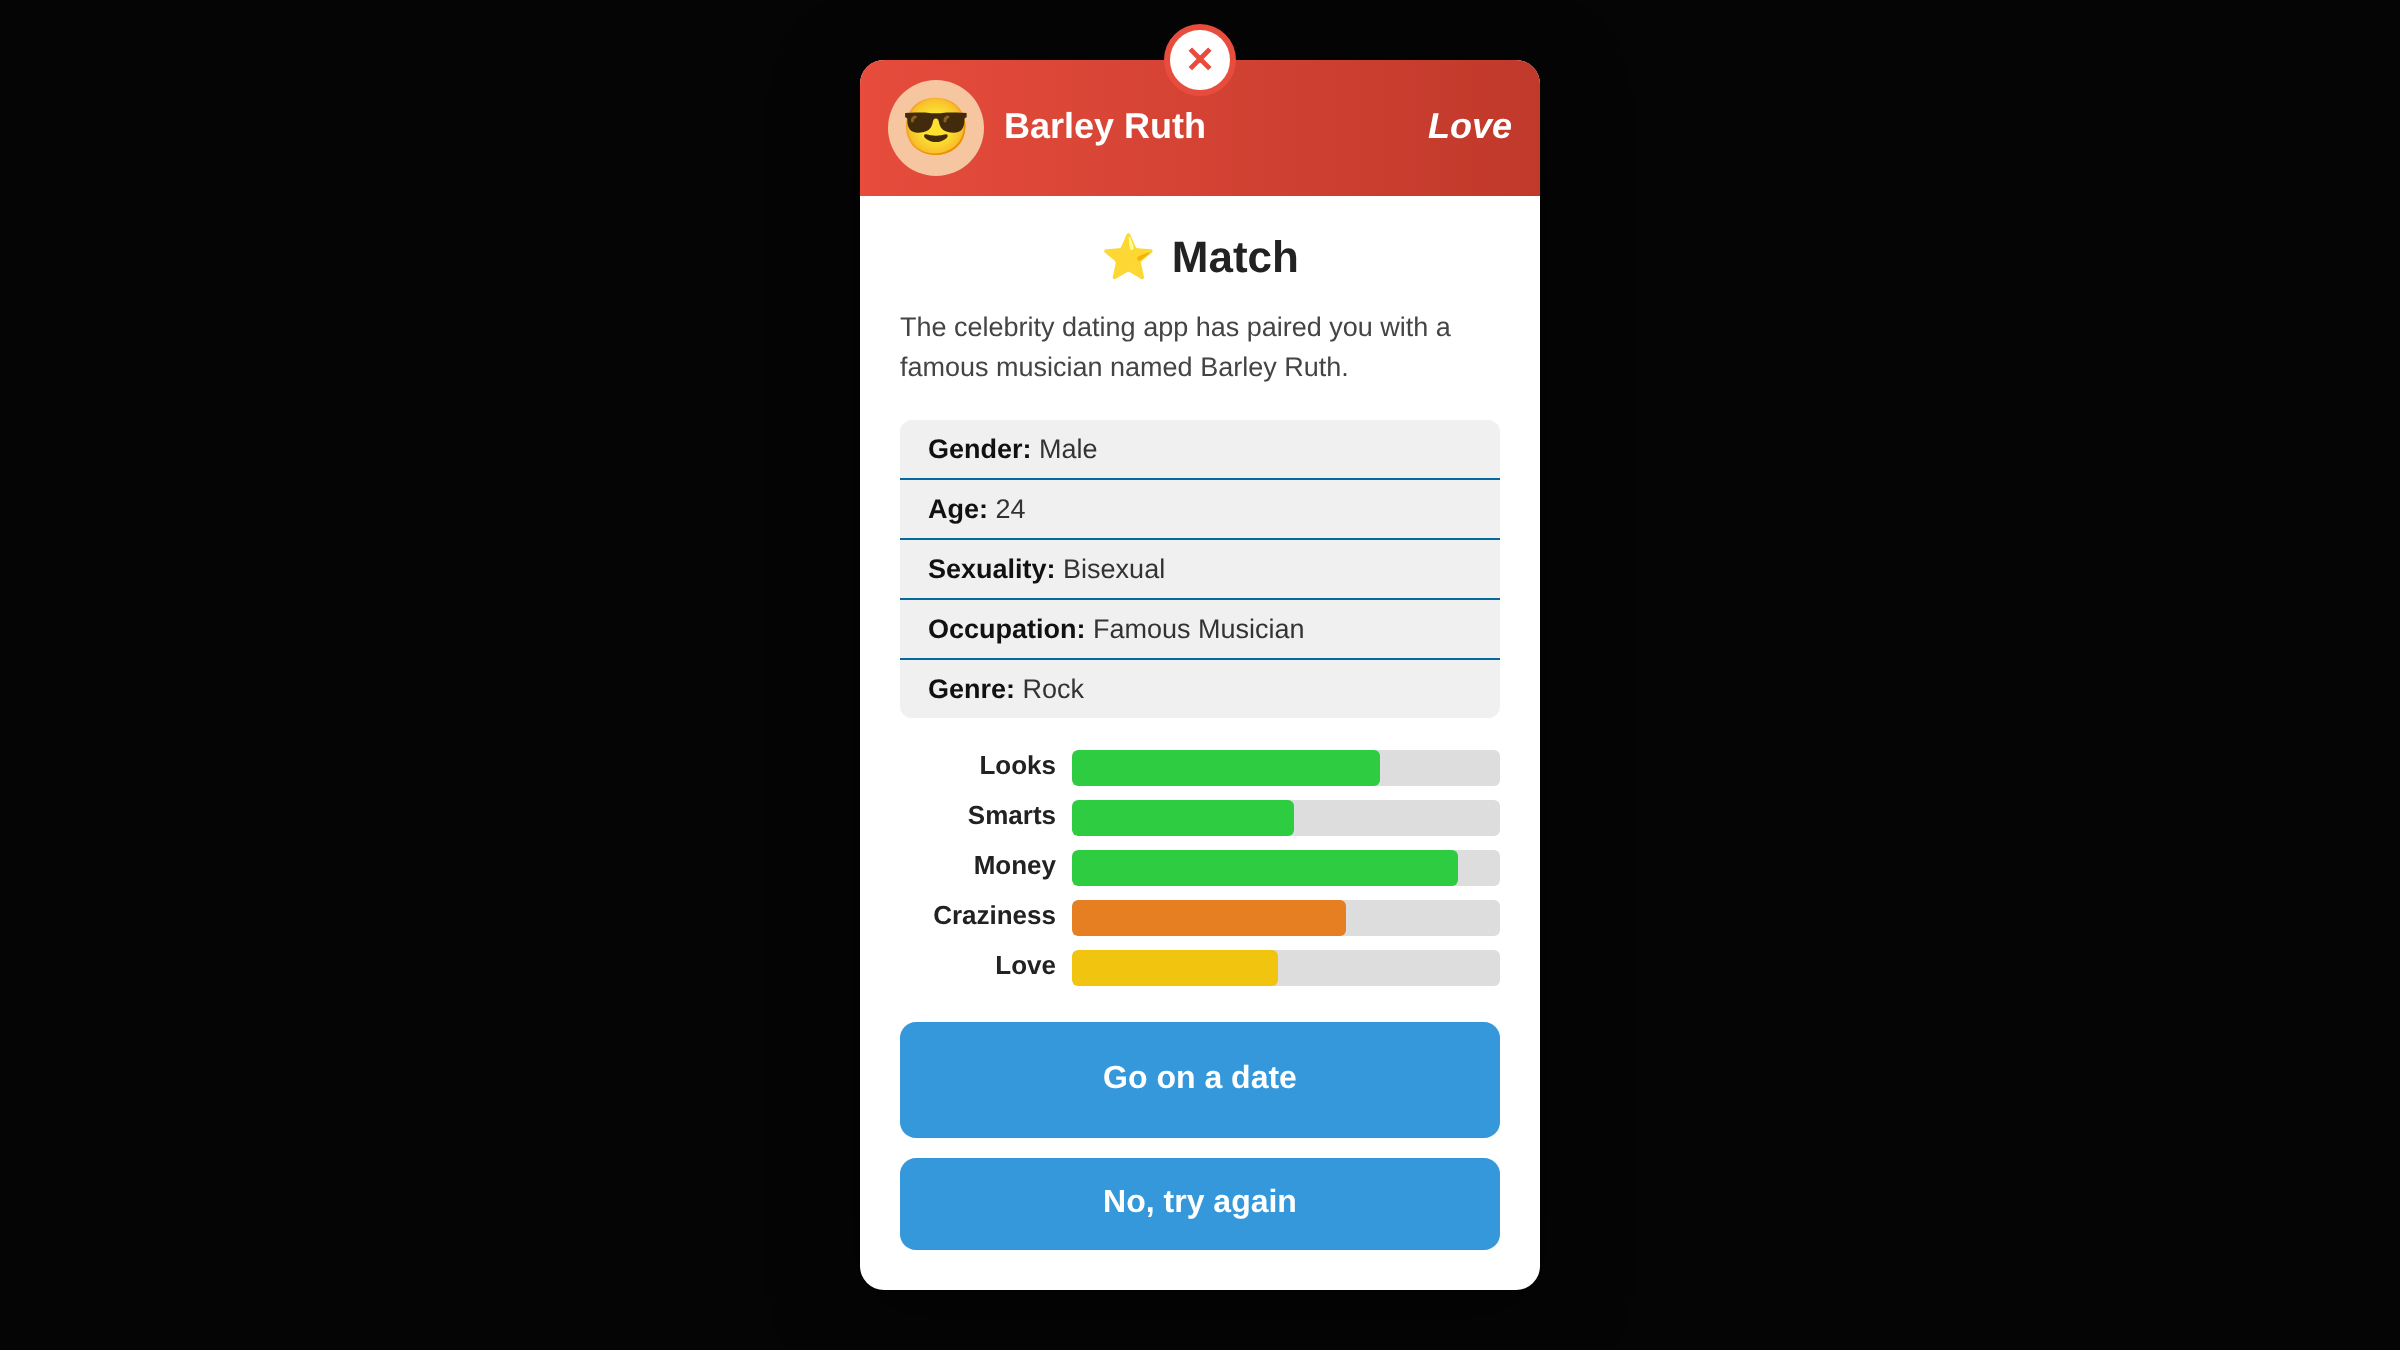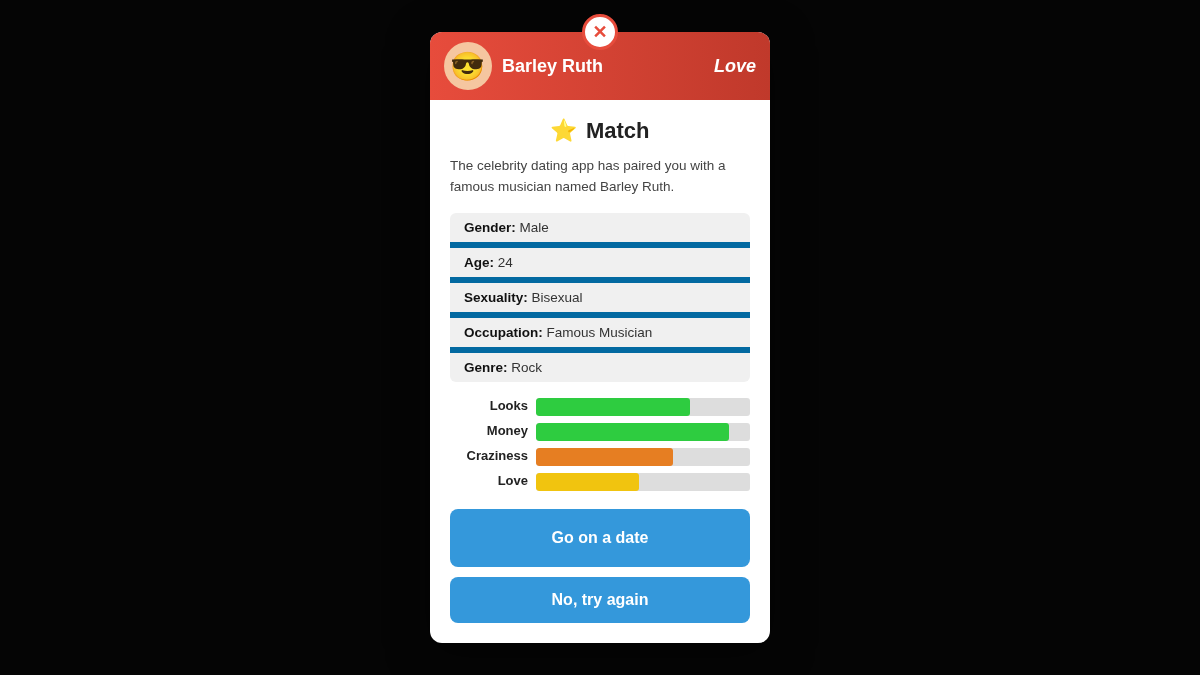--- a/index.html
+++ b/index.html
@@ -125,21 +125,21 @@
       background: #f0f0f0;
       border-radius: 6px;
       overflow: hidden;
       margin-bottom: 16px;
     }
 
     .stat-row {
       padding: 7px 14px;
       font-size: 13.5px;
       color: #333;
-      border-bottom: 6px solid #0369a1;
+      border-bottom: 1px solid #0369a1;
     }
 
     .stat-row:last-child {
       border-bottom: none;
     }
 
     .stat-row .label {
       font-weight: bold;
       color: #111;
     }
@@ -249,20 +249,26 @@
         </div>
 
       <div class="bars-section" id="bars-container">
       <div class="bar-row">
       <div class="bar-label">Looks</div>
       <div class="bar-track">
         <div class="bar-fill bar-green" style="width:72%"></div>
       </div>
     </div>
           <div class="bar-row">
+      <div class="bar-label">Smarts</div>
+      <div class="bar-track">
+        <div class="bar-fill bar-green" style="width:52%"></div>
+      </div>
+    </div>
+          <div class="bar-row">
       <div class="bar-label">Money</div>
       <div class="bar-track">
         <div class="bar-fill bar-green" style="width:90%"></div>
       </div>
     </div>
           <div class="bar-row">
       <div class="bar-label">Craziness</div>
       <div class="bar-track">
         <div class="bar-fill bar-orange" style="width:64%"></div>
       </div>

